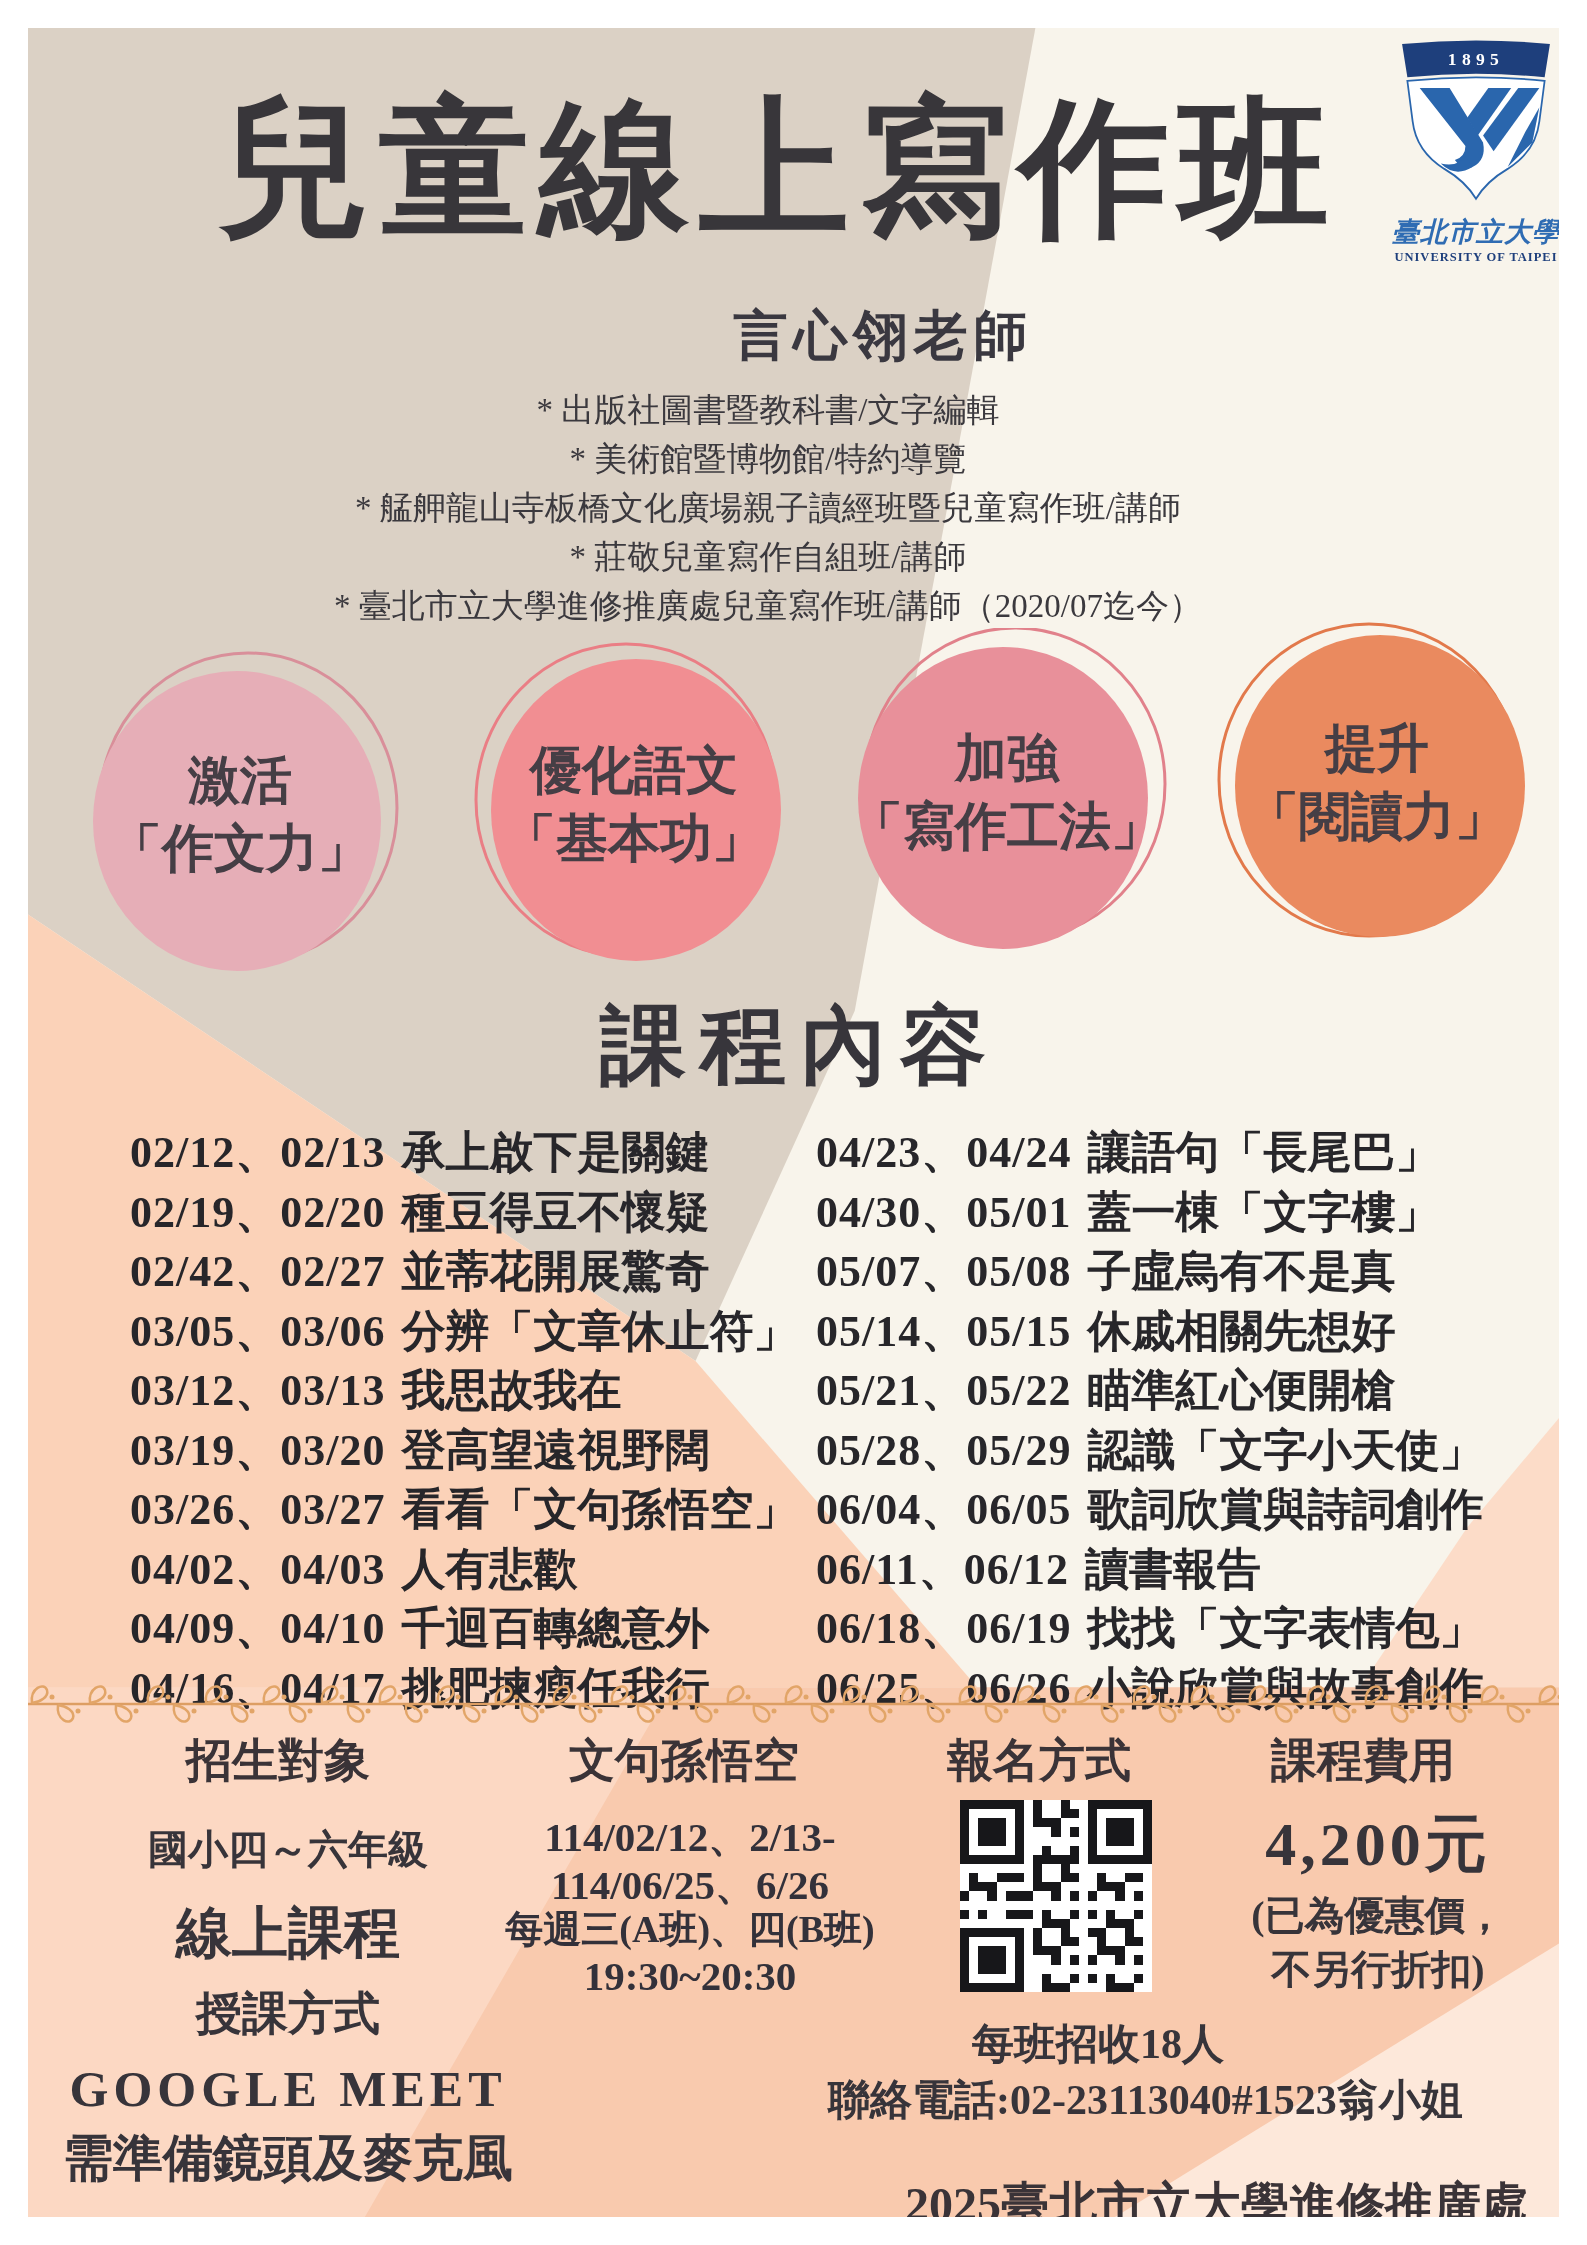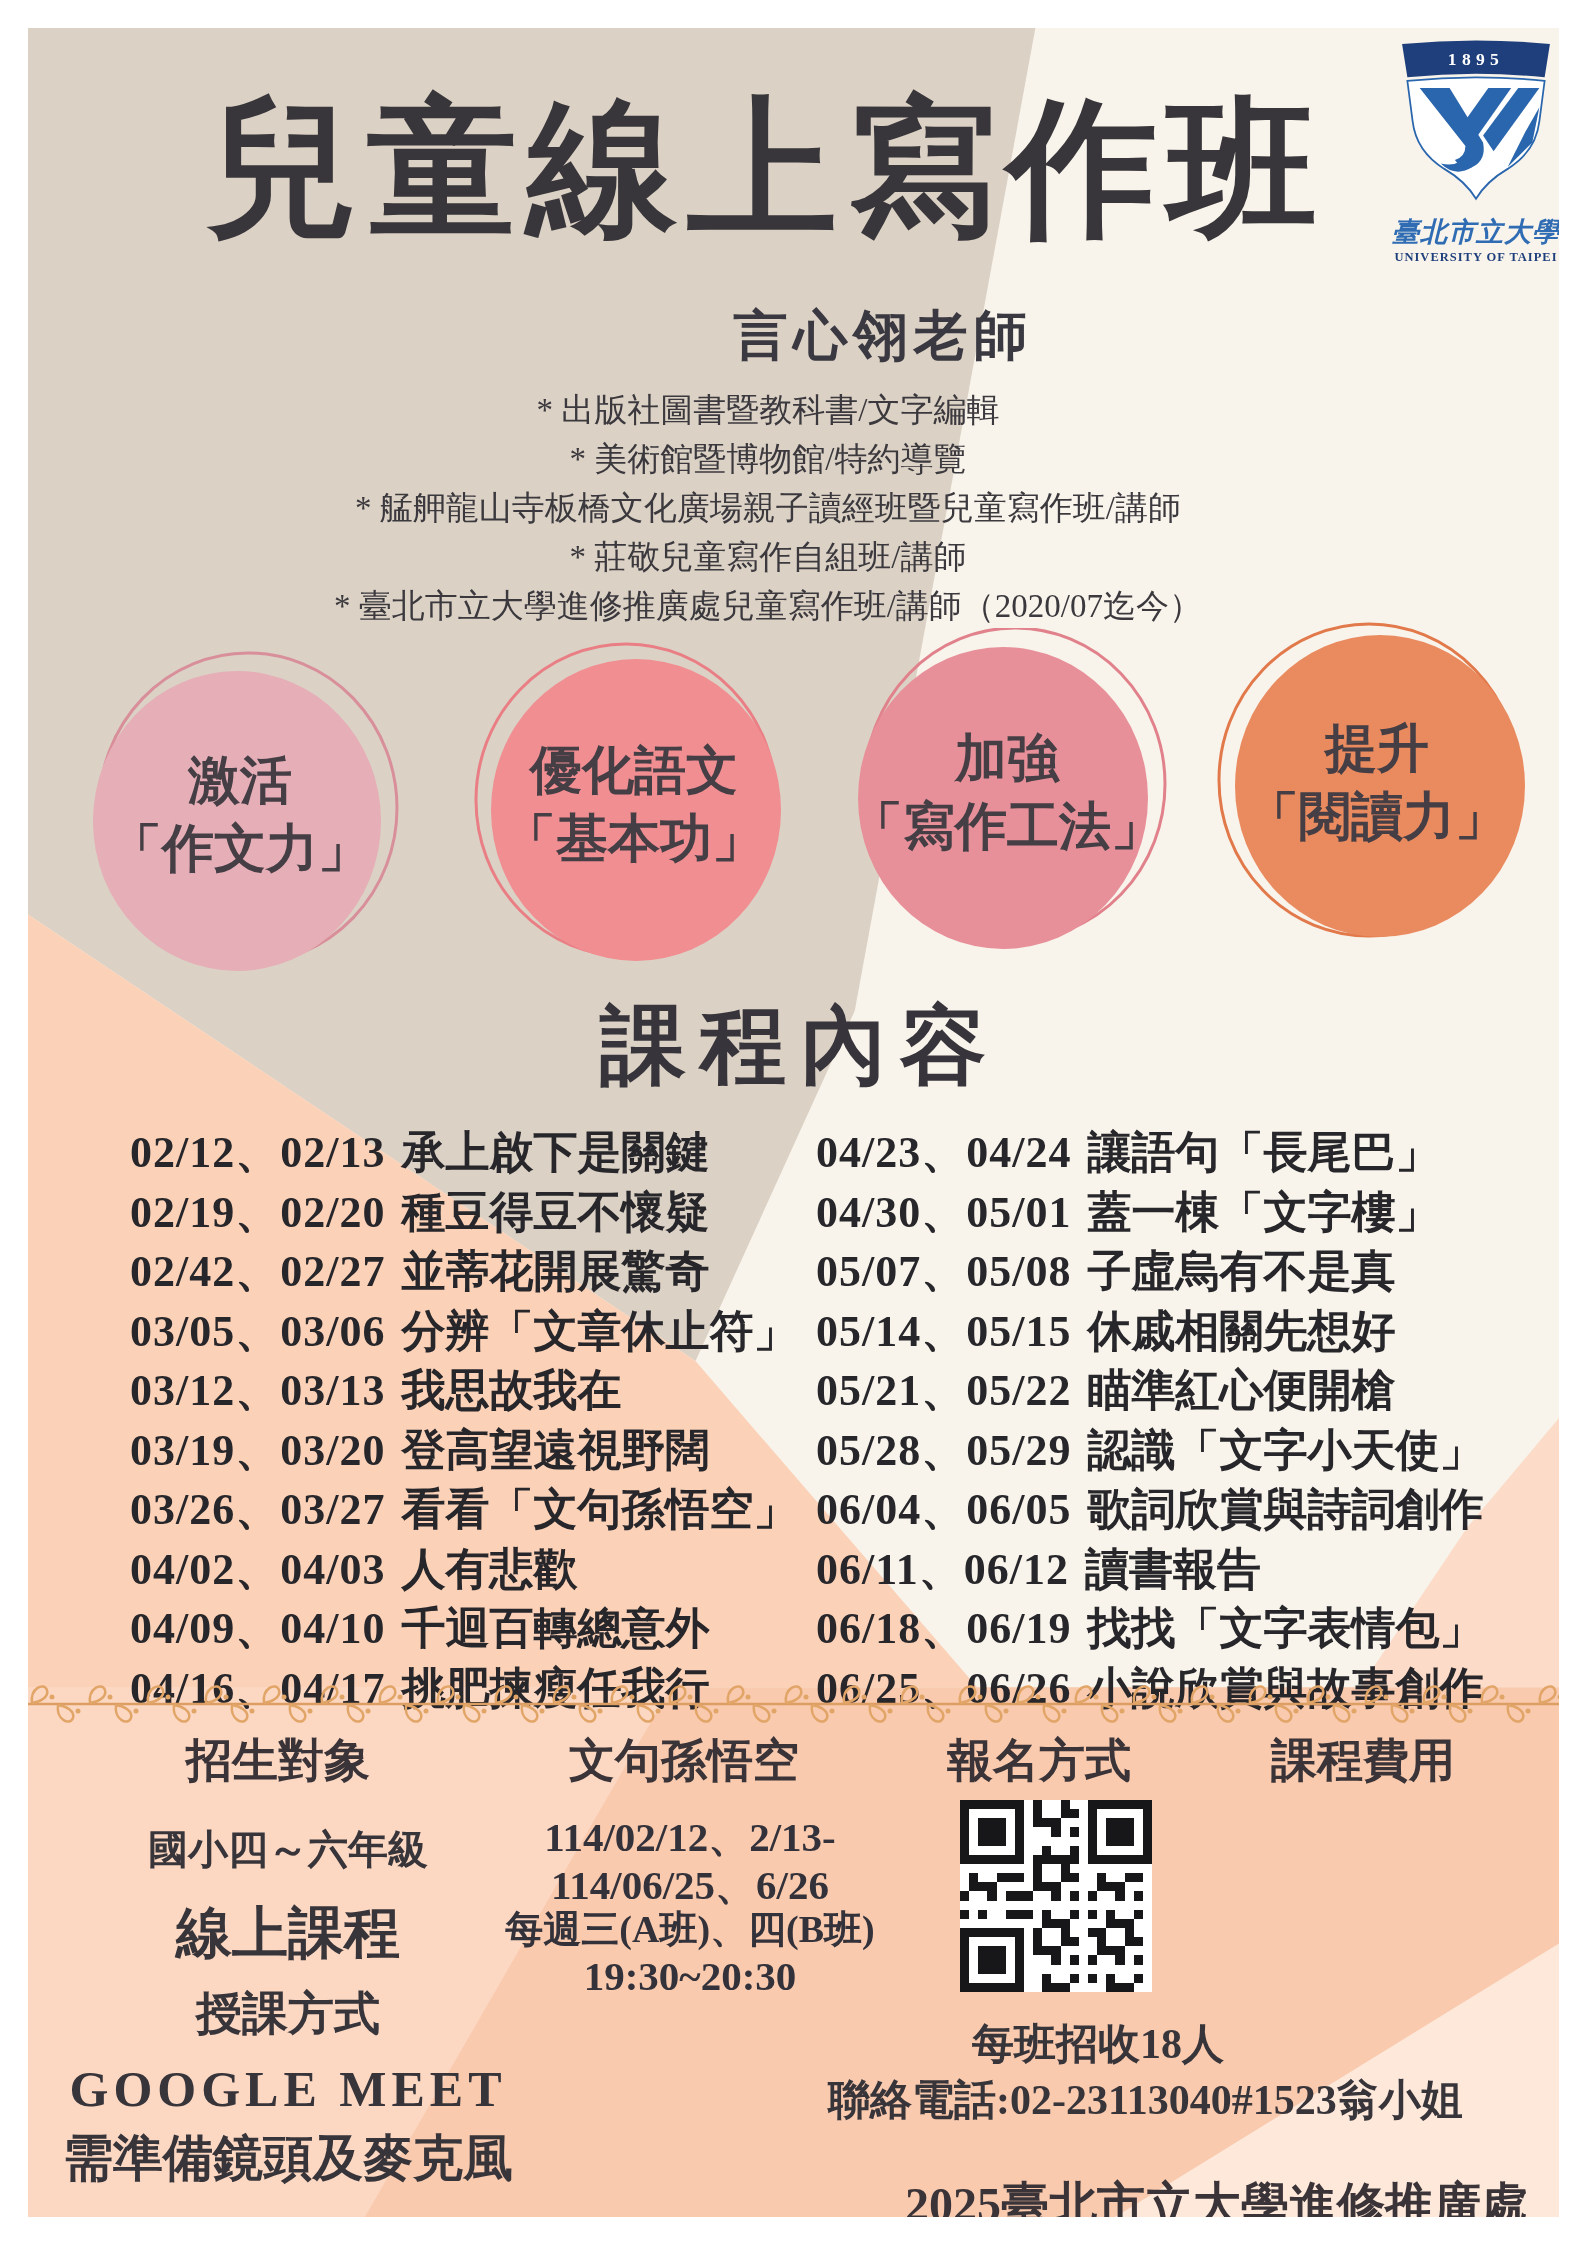--- a/index.html
+++ b/index.html
@@ -9,21 +9,21 @@
   .bg{position:absolute;inset:0;}
   .bg-beige{background:#dbd1c5;clip-path:polygon(0 0,65.8% 0,54% 44.9%,43.6% 60.9%,0 40.5%);}
   .bg-peach-left{background:#fbd2b8;clip-path:polygon(0 40.5%,43.6% 60.9%,62% 75.8%,0 75.8%);}
   .bg-light-right{background:#fcdcc8;clip-path:polygon(94% 68.5%,100% 63.5%,100% 75.8%,87% 75.8%);}
   .bg-peach-bottom{background:#f9caae;clip-path:polygon(0 75.8%,100% 75.8%,100% 100%,0 100%);}
   .bg-light-band{background:#fcd8c3;clip-path:polygon(0 75.8%,42% 75.8%,22% 100%,0 100%);}
   .bg-corner{background:#fde8da;clip-path:polygon(71% 100%,100% 87.5%,100% 100%);}
   .abs{position:absolute;}
   .nowrap{white-space:nowrap;}
 
-  .poster-title{left:0;top:42px;width:1478px;text-align:center;font-size:150px;font-weight:800;
+  .poster-title{left:12px;top:42px;width:1478px;text-align:center;font-size:150px;font-weight:800;
     letter-spacing:10px;color:#38363a;white-space:nowrap;}
   .logo{left:1360px;top:12px;width:176px;text-align:center;}
   .logo-zh{font-size:27px;font-weight:700;font-style:italic;color:#2f6cb3;letter-spacing:1px;margin-top:2px;white-space:nowrap;}
   .logo-en{font-size:12.5px;font-weight:700;color:#1e3f7c;letter-spacing:1px;white-space:nowrap;}
   .teacher{left:180px;top:272px;width:1351px;text-align:center;font-size:54px;font-weight:700;letter-spacing:6px;color:#3a3840;}
   .creds{left:0;top:358px;width:1480px;text-align:center;font-size:33px;line-height:49px;color:#3b393e;}
 
   .bubble{width:320px;height:330px;}
   .bubble svg{position:absolute;inset:0;}
   .bubble-text{position:absolute;inset:0;display:flex;flex-direction:column;justify-content:center;
@@ -344,16 +344,21 @@
             <rect x="11" y="20" width="1" height="1"></rect>
             <rect x="16" y="20" width="1" height="1"></rect>
             <rect x="17" y="20" width="1" height="1"></rect>
             <rect x="18" y="20" width="1" height="1"></rect>
           </svg>
       </div>
       <div class="line reg-capacity">每班招收18人</div>
       <div class="line reg-contact">聯絡電話:02-23113040#1523翁小姐</div>
     </div>
 
+    <div class="abs col" style="left:1150px;width:400px;">
+      <div class="line fee-price">4,200元</div>
+      <div class="line fee-note1">(已為優惠價，</div>
+      <div class="line fee-note2">不另行折扣)</div>
+    </div>
 
     <div class="abs footer">2025臺北市立大學進修推廣處</div>
   </div>
 </div>
 
 </body></html>

